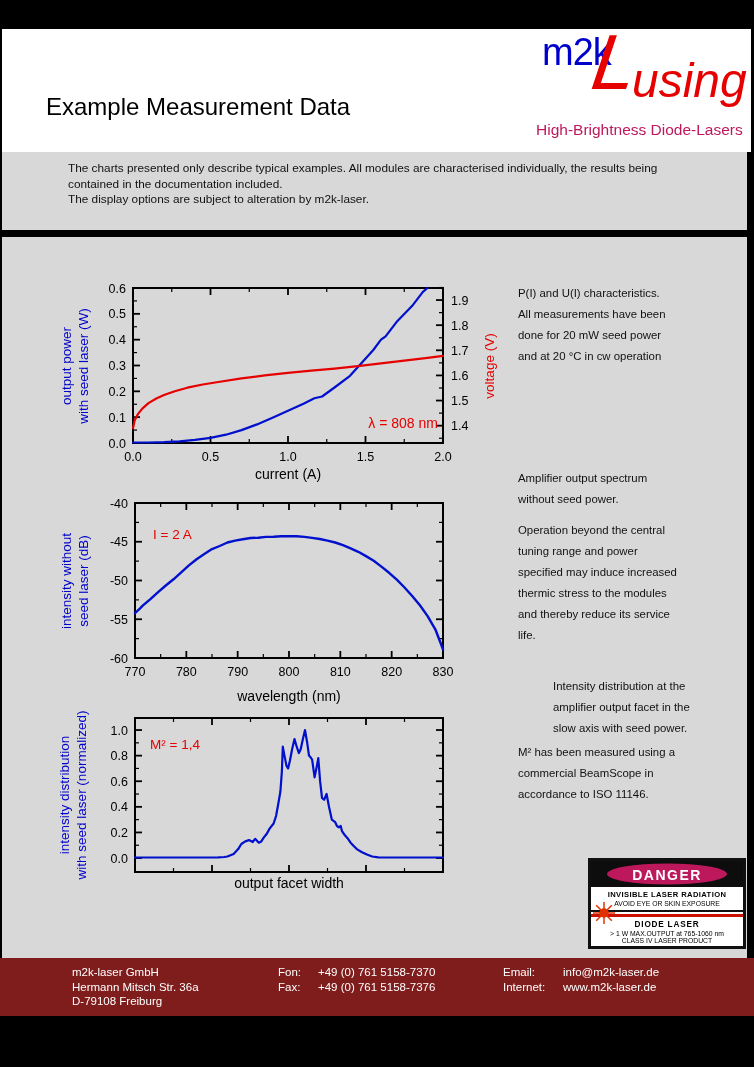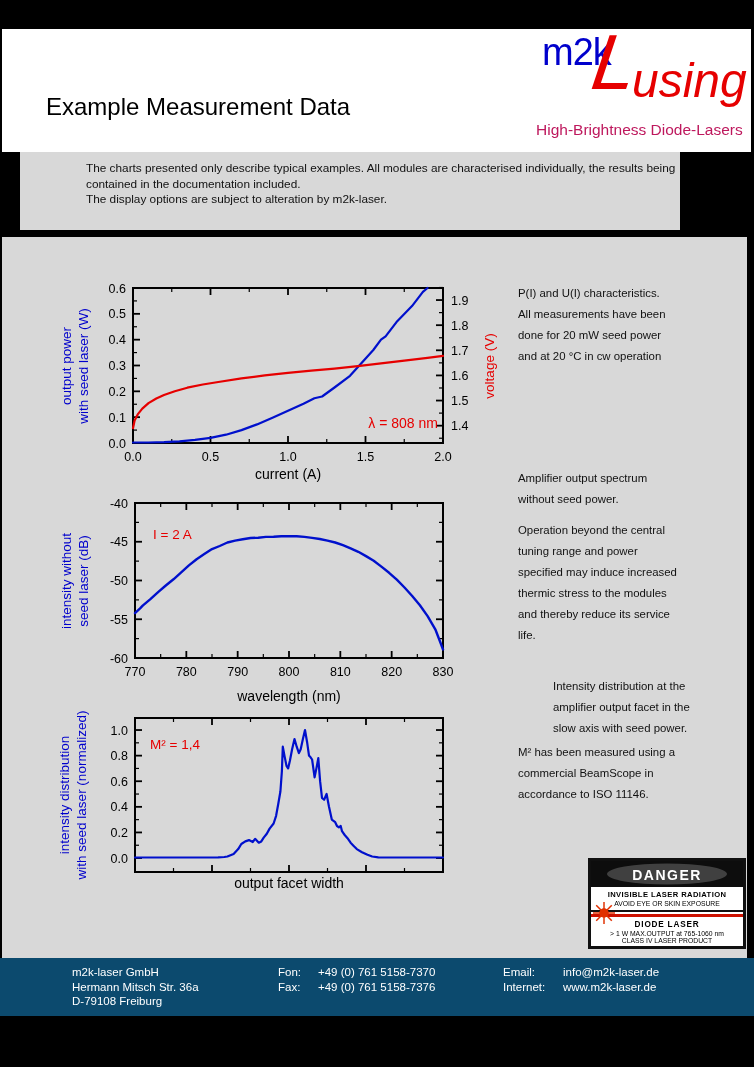--- a/index.html
+++ b/index.html
@@ -9,49 +9,49 @@
   
   .header{position:absolute;left:2px;top:29px;width:749px;height:123px;background:#ffffff;}
   .title1{position:absolute;left:44px;top:31px;font-size:23px;font-weight:bold;color:#000;letter-spacing:0.2px;}
   .title2{position:absolute;left:44px;top:64px;font-size:24px;font-weight:normal;color:#000;}
   .logo{position:absolute;left:531px;top:4px;width:212px;height:112px;background:#fff;}
   .logo-m2k{position:absolute;left:9px;top:0px;font-size:38px;color:#0000cc;letter-spacing:-1px;line-height:1;}
   .logo-L{position:absolute;left:60px;top:-10px;font-size:78px;line-height:1;color:#e60000;font-style:italic;transform:skewX(-8deg);}
   .logo-aser{position:absolute;left:99px;top:24px;font-size:48px;line-height:1;color:#e60000;font-style:italic;}
   .logo-tagline{position:absolute;left:3px;top:88px;font-size:15.5px;color:#be185d;white-space:nowrap;}
   
-  .disclaimer{position:absolute;left:20px;top:152px;width:660px;height:78px;background:#d8d8d8;}
+  .disclaimer{position:absolute;left:2px;top:152px;width:745px;height:78px;background:#d8d8d8;}
   .disclaimer-text{position:absolute;left:66px;top:9px;font-size:11.8px;line-height:15.5px;color:#111;white-space:pre-line;width:620px;}
   
   .main{position:absolute;left:2px;top:237px;width:745px;height:721px;background:#d8d8d8;}
   
   .side-note{position:absolute;left:518px;width:224px;font-size:11.4px;line-height:21px;color:#111;white-space:pre-line;}
   
   .ytitle{position:absolute;width:220px;height:220px;display:flex;align-items:center;justify-content:center;
           transform:rotate(-90deg);font-size:13.5px;line-height:1.25;text-align:center;white-space:pre-line;}
   .xtitle{position:absolute;width:220px;text-align:center;font-size:14px;color:#000;}
   #charts-svg{position:absolute;left:0;top:0;pointer-events:none;}
   
   .danger{position:absolute;left:588px;top:858px;width:158px;height:91px;background:#fff;
           border:3px solid #101010;box-sizing:border-box;}
   .d-top{position:relative;height:26px;background:#0d0d0d;}
   .d-oval{position:absolute;left:50%;top:50%;transform:translate(-50%,-50%);width:120px;height:21px;
-          background:#404040;border-radius:50%;display:flex;align-items:center;justify-content:center;}
+          background:#be185d;border-radius:50%;display:flex;align-items:center;justify-content:center;}
   .d-oval span{color:#fff;font-weight:bold;font-size:14px;letter-spacing:1.5px;}
   .d-l1{text-align:center;font-size:7.6px;font-weight:bold;letter-spacing:0.4px;margin-top:3px;color:#000;}
   .d-l2{text-align:center;font-size:6.8px;margin-top:1px;color:#000;}
   .d-div{position:relative;height:10px;margin-top:2px;}
   .d-hr1{position:absolute;left:0;right:0;top:1px;height:1.5px;background:#111;}
   .d-hr2{position:absolute;left:0;right:0;top:5px;height:2.5px;background:#cc1100;}
   .d-star{position:absolute;left:2px;top:-7px;width:22px;height:22px;}
   .d-l3{text-align:center;font-size:8.2px;font-weight:bold;letter-spacing:0.8px;margin-top:1px;color:#000;}
   .d-l4{text-align:center;font-size:6.8px;margin-top:1px;color:#000;}
   .d-l5{text-align:center;font-size:6.8px;color:#000;}
   
-  .footer{position:absolute;left:0;top:958px;width:754px;height:58px;background:#0c4a6e;color:#fff;
+  .footer{position:absolute;left:0;top:958px;width:754px;height:58px;background:#7f1d1d;color:#fff;
           font-size:11.5px;line-height:14.5px;}
   .f-col{position:absolute;top:7px;white-space:pre-line;}
   .f-company{left:72px;}
   .f-labels{left:278px;}
   .f-values{left:318px;}
   .f-clabels{left:503px;}
   .f-cvalues{left:563px;}
 </style>
 </head>
 <body>

